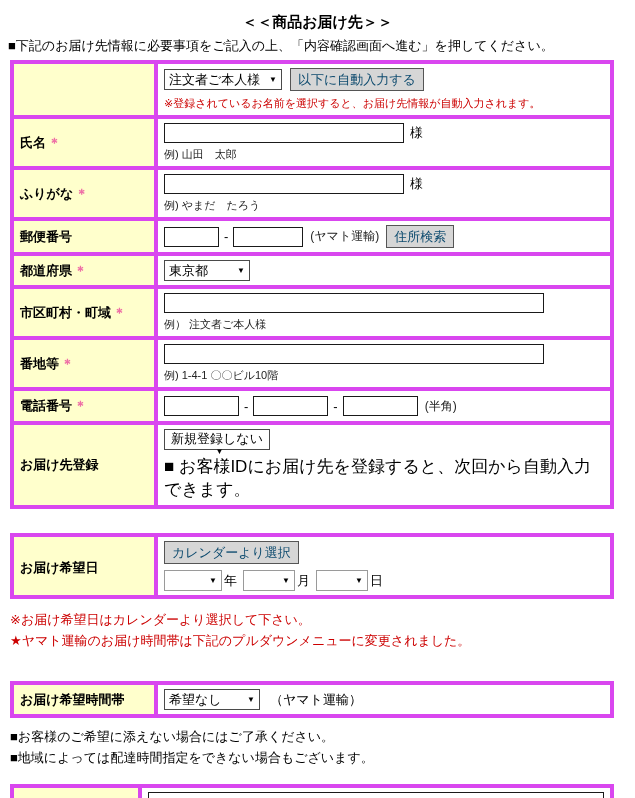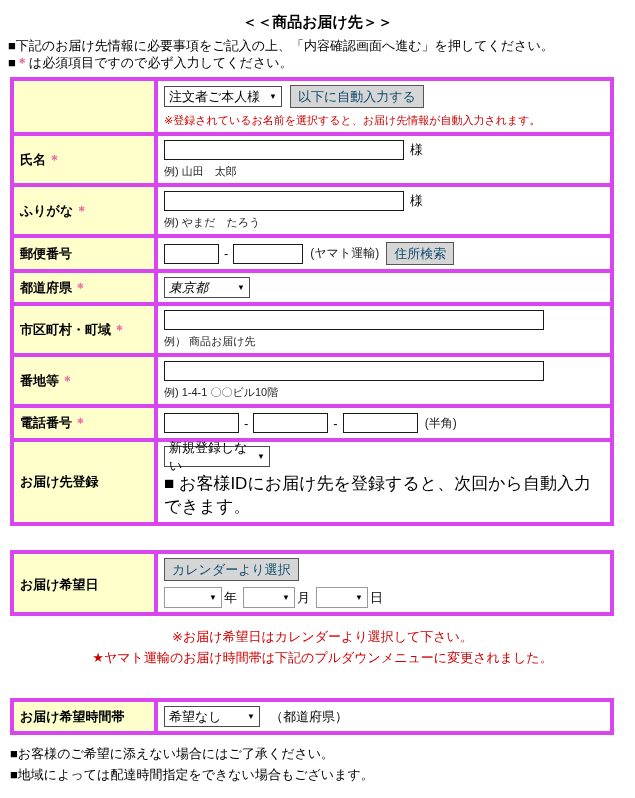--- a/index.html
+++ b/index.html
@@ -58,39 +58,38 @@
   .example{font-size:11px;color:#222;margin-top:4px;}
   .red-small{font-size:11px;color:#CC0000;margin-top:5px;}
   .plain-note{margin-top:5px;font-size:17px;}
 
   .table-delivery{margin-top:24px;}
   .date-selects{display:flex;align-items:center;margin-top:6px;}
   .date-selects .gap{margin-left:6px;}
   .date-suffix{margin-left:2px;margin-right:0;}
 
   .red-notes{margin:10px 0 0 10px;color:#CC0000;}
-  .red-notes .line{line-height:21px;text-align:center;}
+  .red-notes .line{line-height:21px;}
   .table-time{margin-top:30px;}
   .black-notes{margin:8px 12px 0 10px;}
   .black-notes .line{line-height:21px;}
   .table-remarks{margin-top:16px;}
   .remarks-area{
     width:456px;height:82px;border:1px solid #1a1a1a;resize:both;
     font-family:inherit;font-size:13px;box-sizing:border-box;
   }
   .carrier{margin-left:10px;}
 </style>
 </head>
 <body>
 
 <div class="page-title">＜＜商品お届け先＞＞</div>
 
 <div class="instructions">
   <div class="line">■下記のお届け先情報に必要事項をご記入の上、「内容確認画面へ進む」を押してください。</div>
-  <div class="line"><span>■</span><span class="inline-star">＊</span><span>は必須項目ですので必ず入力してください。</span></div>
 </div>
 
 <table class="form-table" style="margin-top:6px;">
   <tbody>
       <tr class="r-autofill">
     <td class="label-cell"></td>
     <td class="content-cell">
       <div class="ctrl-row">
         <span class="sel" style="width:118px;">
           <span>注文者ご本人様</span>
@@ -133,34 +132,34 @@
         <input class="txt" style="width: 70px;" value="">
         <span class="hint">(ヤマト運輸)</span>
         <button class="btn" style="margin-left:7px;">住所検索</button>
       </div>
     </td>
   </tr>
 
   <tr class="r-pref">
     <td class="label-cell"><span>都道府県</span><span class="star">＊</span></td>
     <td class="content-cell">
-      <span class="sel" style="width:86px;font-style:italic;">
+      <span class="sel" style="width:86px;">
         <span>東京都</span>
         <span class="arr">▼</span>
       </span>
     </td>
   </tr>
 
   <tr class="r-city">
     <td class="label-cell"><span>市区町村・町域</span><span class="star">＊</span></td>
     <td class="content-cell">
       <div class="ctrl-row">
         <input class="txt" style="width: 380px;" value="">
       </div>
-      <div class="example">例） 商品お届け先</div>
+      <div class="example">例） 注文者ご本人様</div>
     </td>
   </tr>
 
   <tr class="r-street">
     <td class="label-cell"><span>番地等</span><span class="star">＊</span></td>
     <td class="content-cell">
       <div class="ctrl-row">
         <input class="txt" style="width: 380px;" value="">
       </div>
       <div class="example">例) 1-4-1 〇〇ビル10階</div>
@@ -178,21 +177,21 @@
         <input class="txt" style="width: 75px;" value="">
         <span class="hint">(半角)</span>
       </div>
     </td>
   </tr>
 
   <tr class="r-register">
     <td class="label-cell"><span>お届け先登録</span></td>
     <td class="content-cell">
       <div class="ctrl-row">
-        <span class="sel" style="width:106px;">
+        <span class="sel" style="width:106px;flex-direction:column;">
           <span>新規登録しない</span>
           <span class="arr">▼</span>
         </span>
       </div>
       <div class="plain-note">■ お客様IDにお届け先を登録すると、次回から自動入力できます。</div>
     </td>
   </tr>
 </tbody>
   </table>
 
@@ -234,21 +233,21 @@
 <table class="form-table table-time">
   <tbody>
       <tr>
     <td class="label-cell"><span>お届け希望時間帯</span></td>
     <td class="content-cell">
       <div class="ctrl-row">
         <span class="sel" style="width:96px;">
           <span>希望なし</span>
           <span class="arr">▼</span>
         </span>
-        <span class="carrier">（都道府県）</span>
+        <span class="carrier">（ヤマト運輸）</span>
       </div>
     </td>
   </tr>
 </tbody>
   </table>
 
 <div class="black-notes">
   <div class="line">■お客様のご希望に添えない場合にはご了承ください。</div>
   <div class="line">■地域によっては配達時間指定をできない場合もございます。</div>
 </div>

